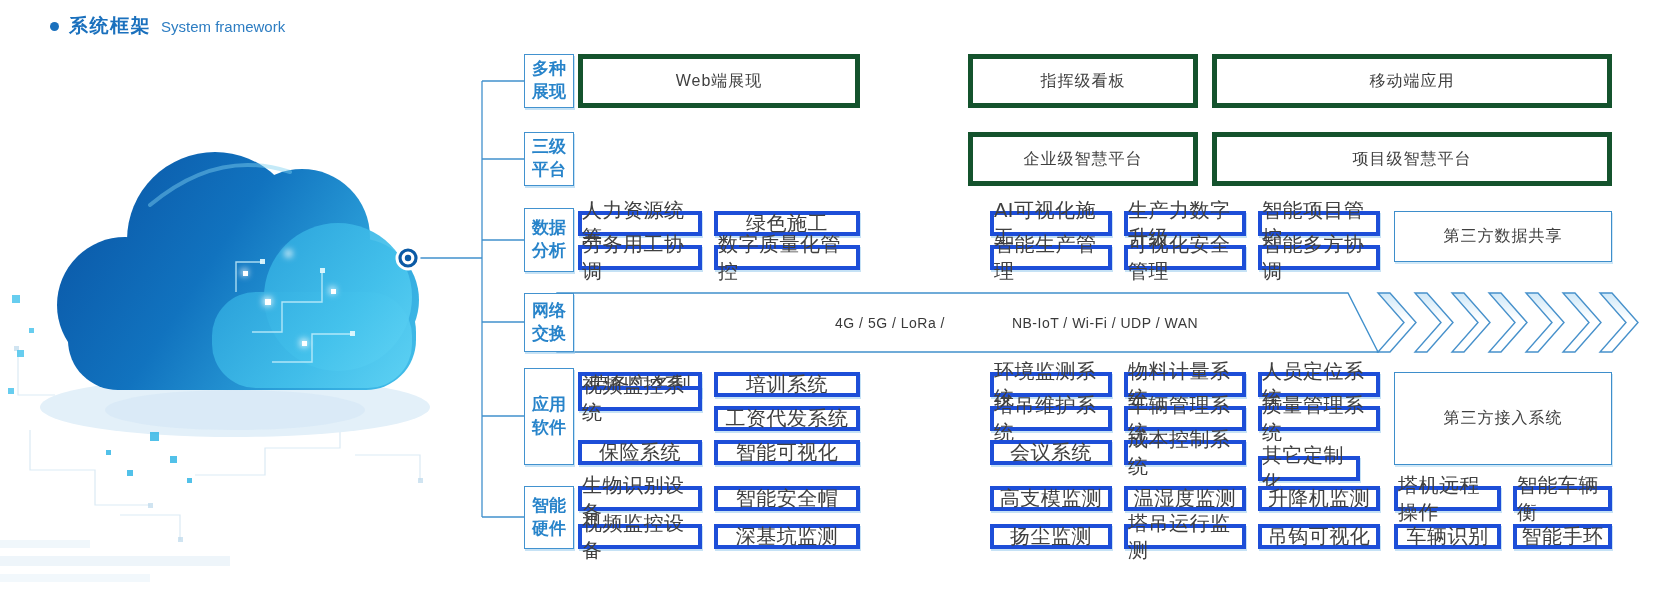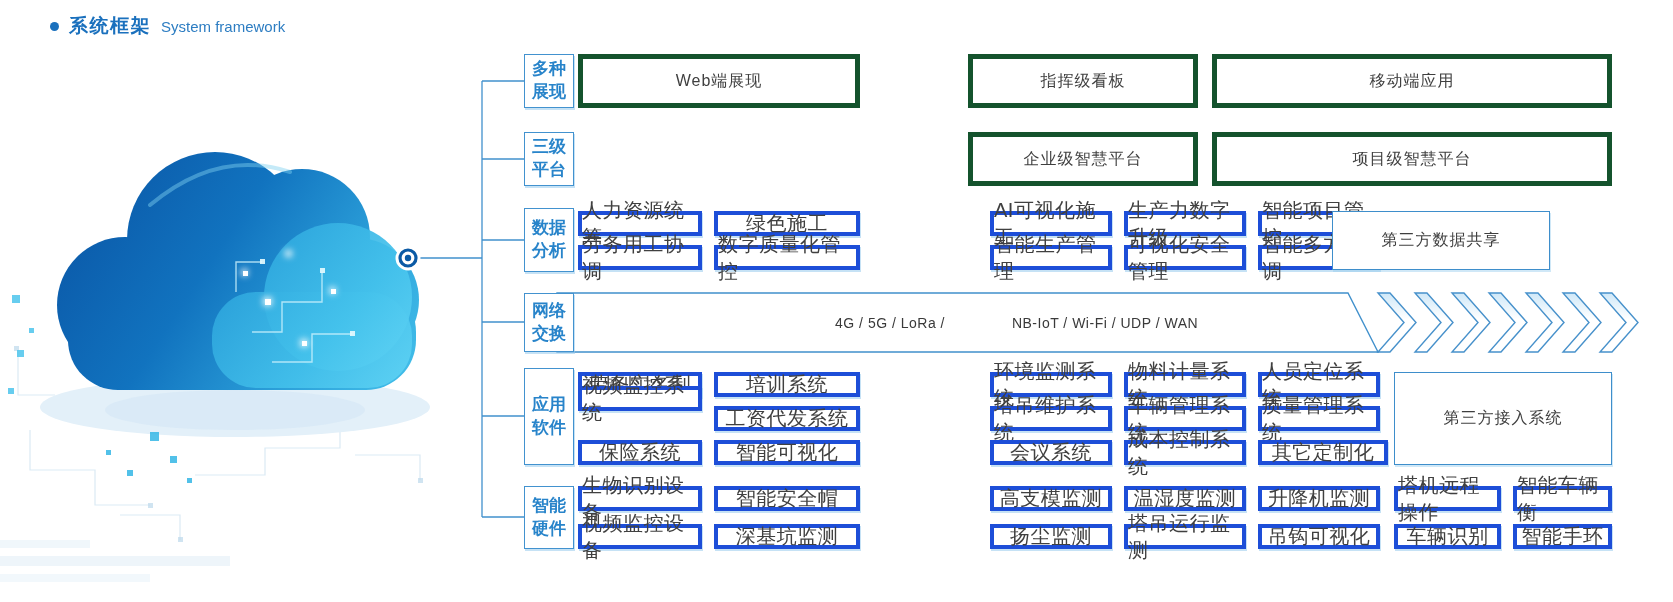--- a/index.html
+++ b/index.html
@@ -176,40 +176,40 @@
   <div class="sbox" style="left:578px;top:211px;width:124px">人力资源统筹</div>
   <div class="sbox" style="left:714px;top:211px;width:146px">绿色施工</div>
   <div class="sbox" style="left:578px;top:245px;width:124px">劳务用工协调</div>
   <div class="sbox" style="left:714px;top:245px;width:146px">数字质量化管控</div>
   <div class="sbox" style="left:990px;top:211px;width:122px">AI可视化施工</div>
   <div class="sbox" style="left:1124px;top:211px;width:122px">生产力数字升级</div>
   <div class="sbox" style="left:1258px;top:211px;width:122px">智能项目管控</div>
   <div class="sbox" style="left:990px;top:245px;width:122px">智能生产管理</div>
   <div class="sbox" style="left:1124px;top:245px;width:122px">可视化安全管理</div>
   <div class="sbox" style="left:1258px;top:245px;width:122px">智能多方协调</div>
-  <div class="bigbox" style="left:1332px;top:211px;width:218px;height:59px">第三方数据共享</div>
+  <div class="bigbox" style="left:1394px;top:211px;width:218px;height:51px">第三方数据共享</div>
 
   <div class="nt nt1">4G / 5G / LoRa /</div>
   <div class="nt nt2">NB-IoT / Wi-Fi / UDP / WAN</div>
 
   <div class="sbox" style="left:578px;top:372px;width:124px">劳务实名制</div>
   <div class="sbox" style="left:714px;top:372px;width:146px">培训系统</div>
   <div class="sbox" style="left:578px;top:386px;width:124px">视频监控系统</div>
   <div class="sbox" style="left:714px;top:406px;width:146px">工资代发系统</div>
   <div class="sbox" style="left:578px;top:440px;width:124px">保险系统</div>
   <div class="sbox" style="left:714px;top:440px;width:146px">智能可视化</div>
   <div class="sbox" style="left:990px;top:372px;width:122px">环境监测系统</div>
   <div class="sbox" style="left:1124px;top:372px;width:122px">物料计量系统</div>
   <div class="sbox" style="left:1258px;top:372px;width:122px">人员定位系统</div>
   <div class="sbox" style="left:990px;top:406px;width:122px">塔吊维护系统</div>
   <div class="sbox" style="left:1124px;top:406px;width:122px">车辆管理系统</div>
   <div class="sbox" style="left:1258px;top:406px;width:122px">质量管理系统</div>
   <div class="sbox" style="left:990px;top:440px;width:122px">会议系统</div>
   <div class="sbox" style="left:1124px;top:440px;width:122px">成本控制系统</div>
-  <div class="sbox" style="left:1258px;top:440px;width:130px">其它定制化</div>
+  <div class="sbox" style="left:1258px;top:456px;width:102px">其它定制化</div>
   <div class="bigbox" style="left:1394px;top:372px;width:218px;height:93px">第三方接入系统</div>
 
   <div class="sbox" style="left:578px;top:486px;width:124px">生物识别设备</div>
   <div class="sbox" style="left:714px;top:486px;width:146px">智能安全帽</div>
   <div class="sbox" style="left:578px;top:524px;width:124px">视频监控设备</div>
   <div class="sbox" style="left:714px;top:524px;width:146px">深基坑监测</div>
   <div class="sbox" style="left:990px;top:486px;width:122px">高支模监测</div>
   <div class="sbox" style="left:1124px;top:486px;width:122px">温湿度监测</div>
   <div class="sbox" style="left:1258px;top:486px;width:122px">升降机监测</div>
   <div class="sbox" style="left:1394px;top:486px;width:107px">塔机远程操作</div>

